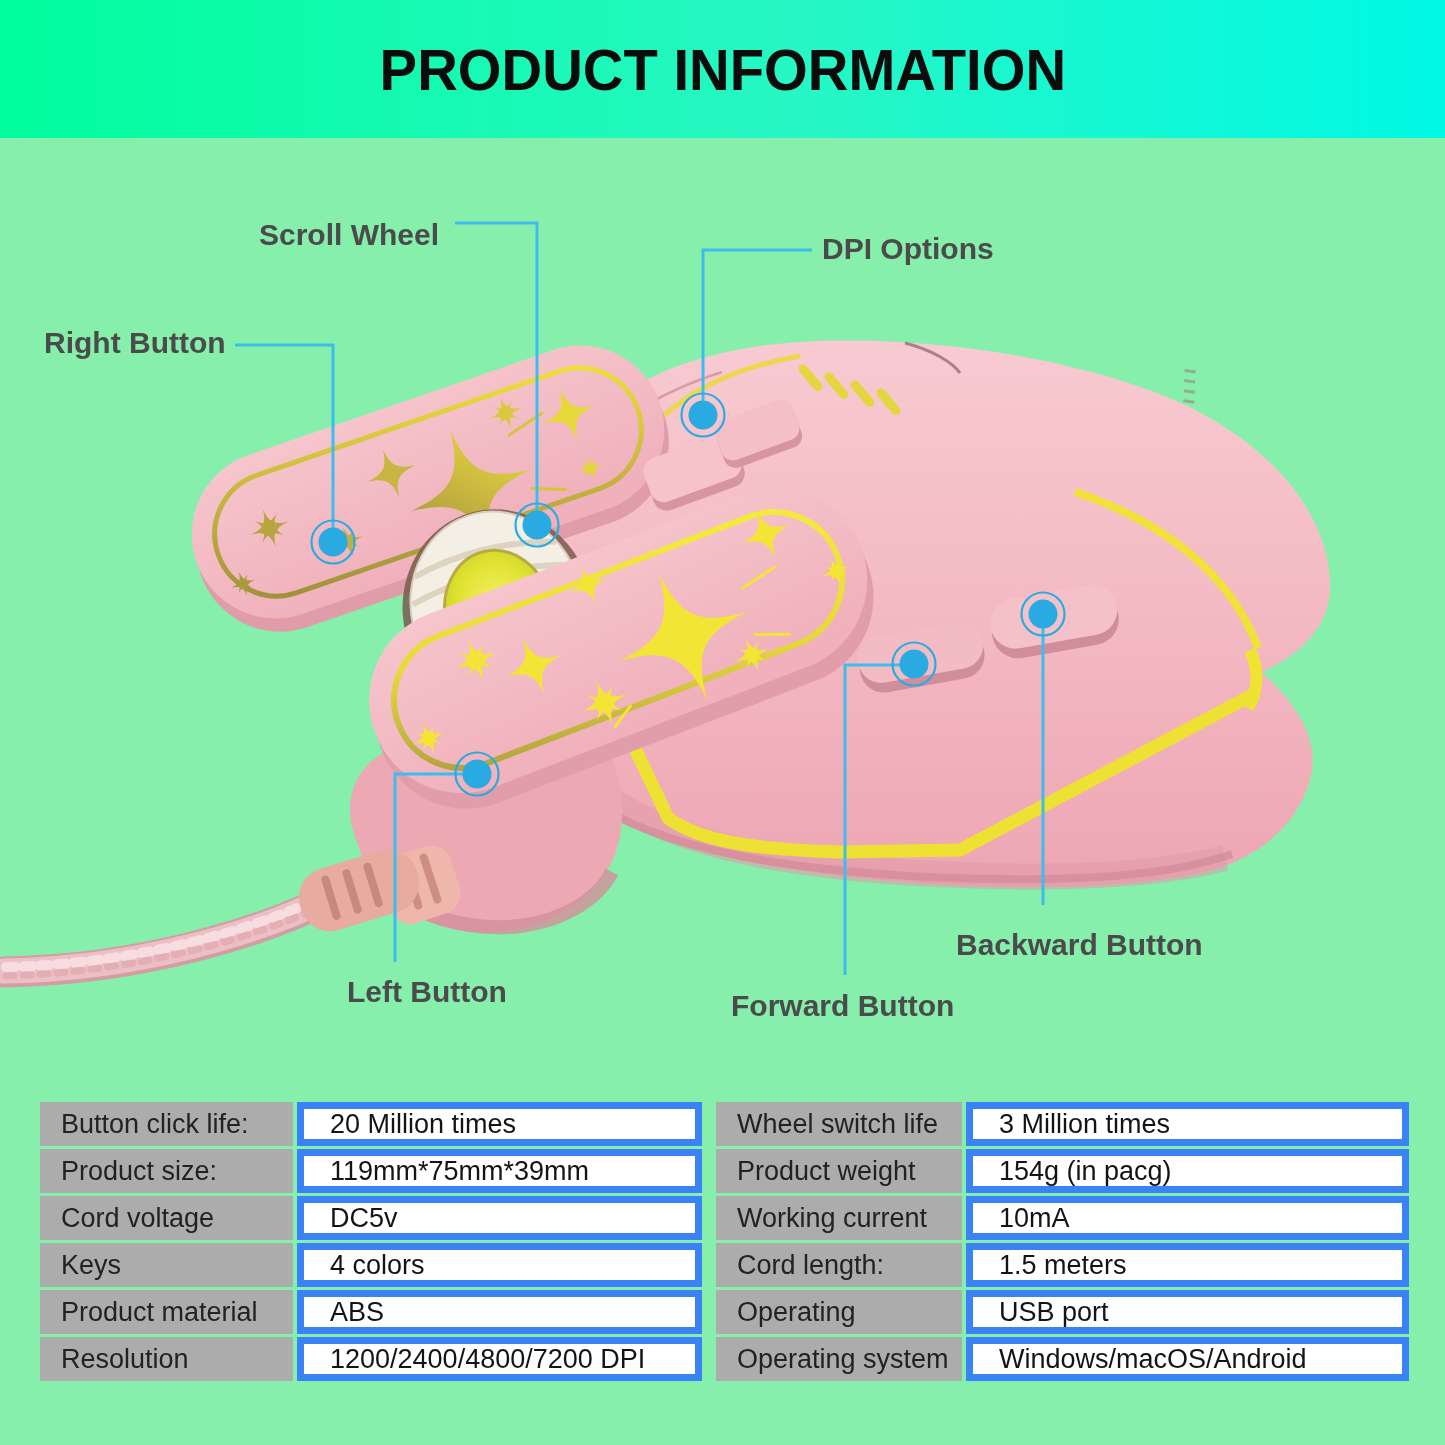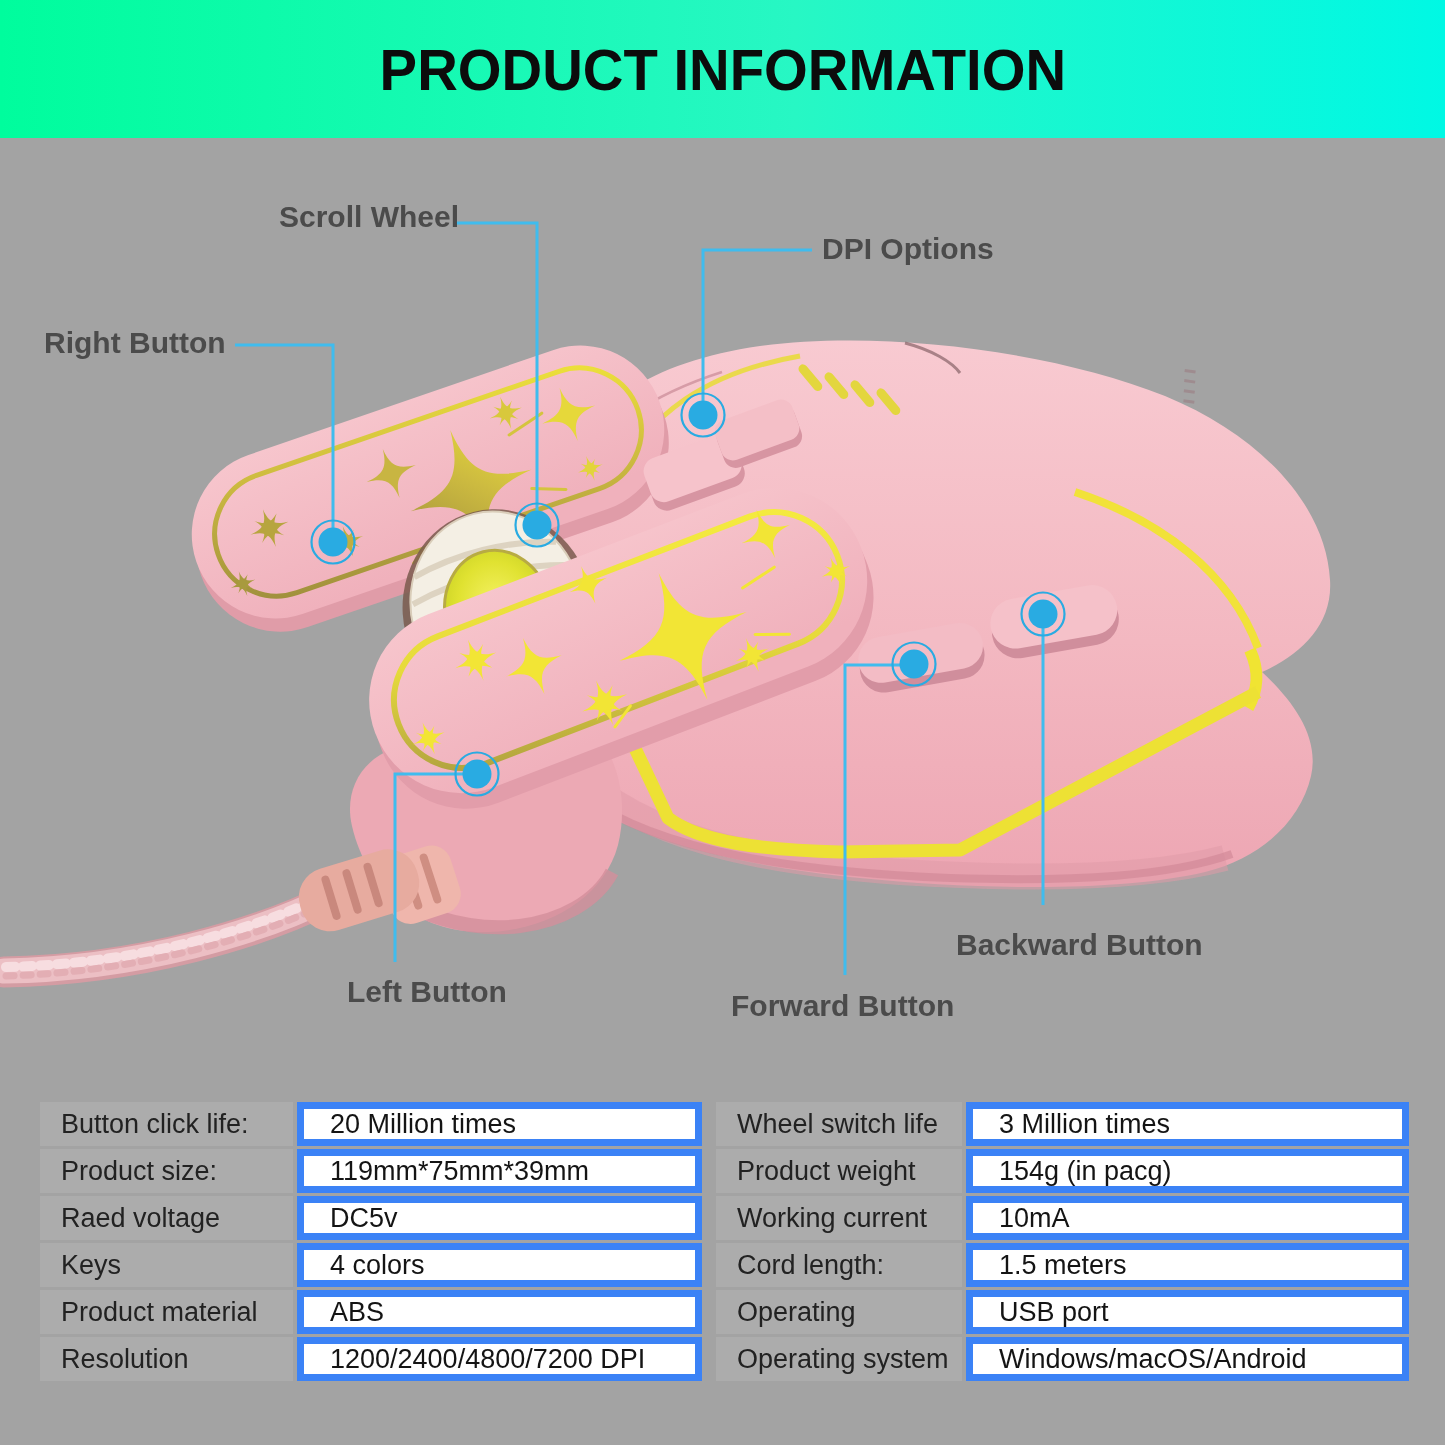--- a/index.html
+++ b/index.html
@@ -1,26 +1,26 @@
 <!DOCTYPE html>
 <html><head>
 <meta charset="utf-8">
 <style>
   html,body{margin:0;padding:0;background:#ffffff;}
-  #stage{position:relative;width:1445px;height:1445px;background:#a3a3a3;overflow:hidden;
+  #stage{position:relative;width:1445px;height:1445px;background:#86efac;overflow:hidden;
          font-family:"Liberation Sans","DejaVu Sans",sans-serif;}
   
   #banner{position:absolute;left:0;top:0;width:1445px;height:138px;
           background:linear-gradient(90deg,#00fd9d 0%,#27f7c4 55%,#00f8e4 100%);
           display:flex;align-items:center;justify-content:center;}
   #banner h1{margin:0;font-size:58px;font-weight:900;letter-spacing:0px;color:#0c0c0c;
              transform:scaleX(0.97);}
   
   .callout{position:absolute;font-size:30px;font-weight:600;color:#4b4b4b;white-space:nowrap;line-height:1;}
-  #lbl-scroll   {left:259px;top:202px;margin-left:20px;}
+  #lbl-scroll   {left:259px;top:220px;}
   #lbl-dpi      {left:822px;top:234px;text-align:right;}
   #lbl-right    {left:44px; top:328px;}
   #lbl-left     {left:347px;top:977px;}
   #lbl-forward  {left:731px;top:991px;}
   #lbl-backward {left:956px;top:930px;}
   
   #art{position:absolute;left:0;top:0;width:1445px;height:1445px;}
   
   #spec{position:absolute;left:40px;top:1102px;
         display:grid;
@@ -257,21 +257,21 @@
     <div class="gapcol"></div>
     <div class="cell lab">Wheel switch life</div>
     <div class="cell val">3 Million times</div>
 
     <div class="cell lab">Product size:</div>
     <div class="cell val">119mm*75mm*39mm</div>
     <div class="gapcol"></div>
     <div class="cell lab">Product weight</div>
     <div class="cell val">154g (in pacg)</div>
 
-    <div class="cell lab">Raed voltage</div>
+    <div class="cell lab">Cord voltage</div>
     <div class="cell val">DC5v</div>
     <div class="gapcol"></div>
     <div class="cell lab">Working current</div>
     <div class="cell val">10mA</div>
 
     <div class="cell lab">Keys</div>
     <div class="cell val">4 colors</div>
     <div class="gapcol"></div>
     <div class="cell lab">Cord length:</div>
     <div class="cell val">1.5 meters</div>

